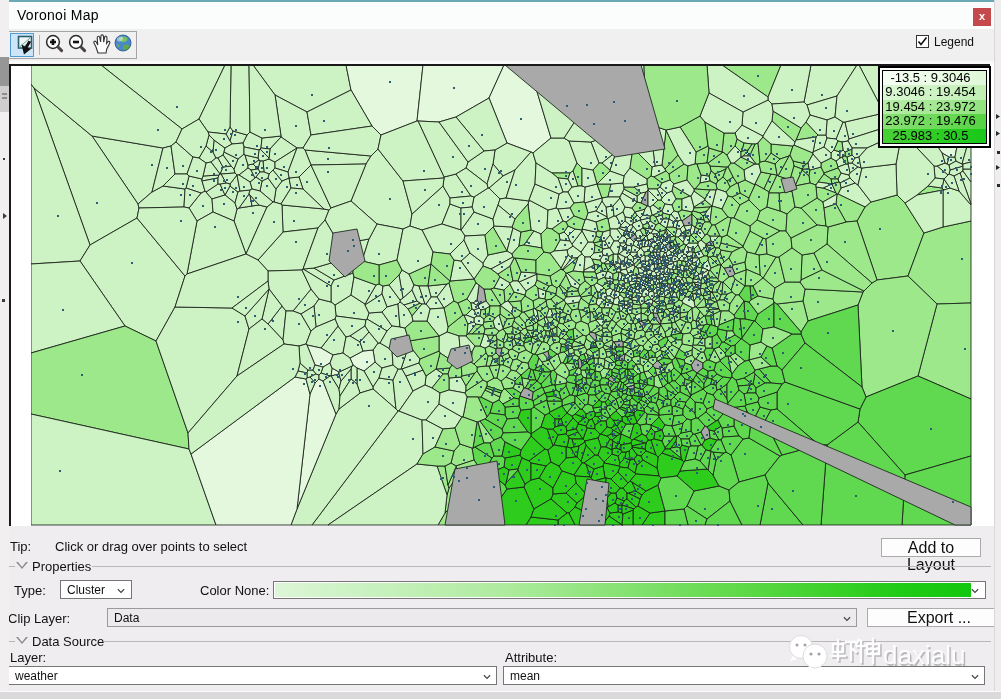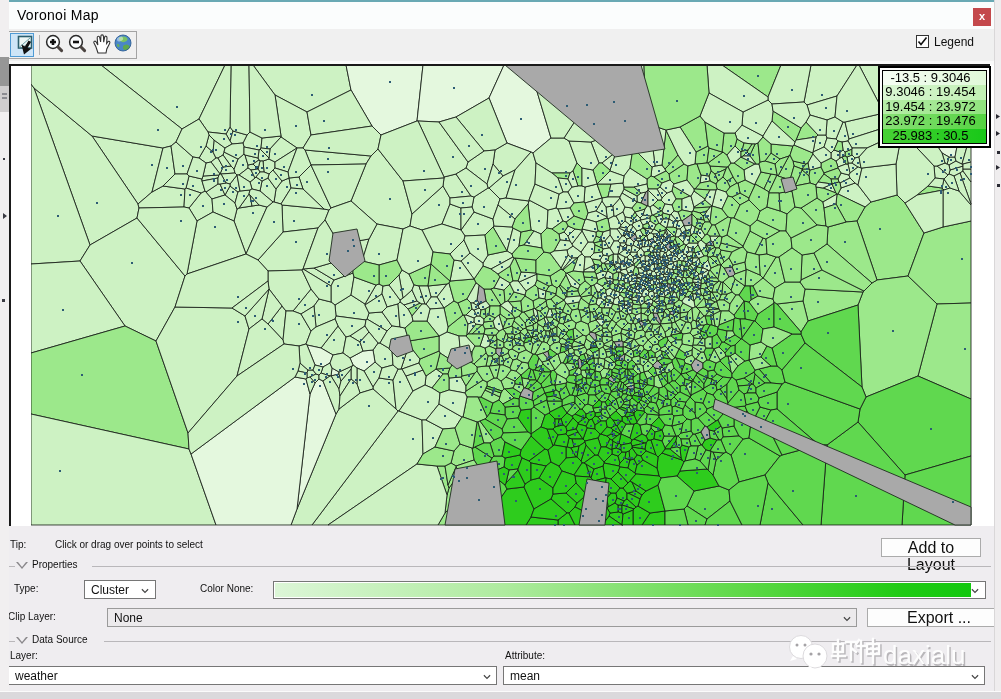--- a/index.html
+++ b/index.html
@@ -25,21 +25,21 @@
 
 #mapwhite{left:10px;top:65px;width:984px;height:461px;background:#fff}
 #mapframe-top{left:9px;top:64px;width:981px;height:2px;background:#1a1a1a}
 #mapframe-left{left:9px;top:64px;width:2px;height:462px;background:#1a1a1a}
 #mapsvg{left:31px;top:65px}
 
 #legbox{left:878px;top:66px;width:113px;height:82px;background:#fff;border:2px solid #000;padding:2px}
 #legbox .inner{width:100%;height:100%;border:1px solid #000}
 #legbox .row{width:100%;height:14.4px;font-size:13px;text-align:center;padding-right:8px;line-height:14px;color:#000}
 
-.lbl{position:absolute;font-size:10px;color:#111}
+.lbl{position:absolute;font-size:13px;color:#111}
 .hdrline{position:absolute;height:1px;background:#b9b7ba}
 .tri{position:absolute;width:0;height:0;border-left:6px solid transparent;border-right:6px solid transparent;border-top:7px solid #8a888b}
 .tri .in{position:absolute;left:-4px;top:-7px;width:0;height:0;border-left:4px solid transparent;border-right:4px solid transparent;border-top:5px solid #f0eef1}
 .btn{position:absolute;background:#fdfdfd;border:1px solid #ababab;font-size:16px;color:#111;text-align:center}
 .combo{position:absolute;background:#fff;border:1px solid #767676;font-size:12px;color:#111}
 .combo .txt{position:absolute;left:6px;top:2px}
 .chev{position:absolute;width:8px;height:8px}
 
 #wm{left:779px;top:630px;width:222px;height:69px}
 </style></head><body>
@@ -1955,38 +1955,38 @@
 <div class="btn" style="left:881px;top:538px;width:100px;height:19px;line-height:17px">Add to Layout</div>
 
 <div class="hdrline" style="left:8px;top:566px;width:7px"></div>
 <div class="tri" style="left:16px;top:562px">
       <div class="in"></div>
     </div>
 <div class="lbl" style="left:32px;top:559px">Properties</div>
 <div class="hdrline" style="left:92px;top:566px;width:899px"></div>
 
 <div class="lbl" style="left:14px;top:583px">Type:</div>
-<div class="combo" style="left:84px;top:580px;width:72px;height:19px">
+<div class="combo" style="left:60px;top:580px;width:72px;height:19px">
       <span class="txt">Cluster</span>
 <svg class="chev" style="left:56px;top:6px" width="9" height="7" viewBox="0 0 9 7">
         <path d="M1 1.5l3.5 3.5L8 1.5" fill="none" stroke="#444" stroke-width="1.3"></path>
       </svg>
     </div>
 
 <div class="lbl" style="left:200px;top:583px">Color None:</div>
 <div class="combo" style="left:273px;top:581px;width:713px;height:18px;background:#fff">
 <div style="position:absolute;left:1px;top:1px;width:696px;height:14px;background:linear-gradient(90deg,#dcf6d7,#aeeb9e 33%,#5cd845 68%,#20cb14 90%,#12c80e)"></div>
 <svg class="chev" style="left:697px;top:5px" width="9" height="7" viewBox="0 0 9 7">
         <path d="M1 1.5l3.5 3.5L8 1.5" fill="none" stroke="#444" stroke-width="1.3"></path>
       </svg>
     </div>
 
 <div class="lbl" style="left:8px;top:611px">Clip Layer:</div>
 <div class="combo" style="left:107px;top:608px;width:750px;height:19px;background:#eceaec;border-color:#9a9a9a">
-      <span class="txt">None</span>
+      <span class="txt">Data</span>
 <svg class="chev" style="left:735px;top:6px" width="9" height="7" viewBox="0 0 9 7">
         <path d="M1 1.5l3.5 3.5L8 1.5" fill="none" stroke="#444" stroke-width="1.3"></path>
       </svg>
     </div>
 <div class="btn" style="left:867px;top:608px;width:144px;height:19px;line-height:17px">Export ...</div>
 
 <div class="hdrline" style="left:8px;top:641px;width:7px"></div>
 <div class="tri" style="left:16px;top:637px">
       <div class="in"></div>
     </div>

